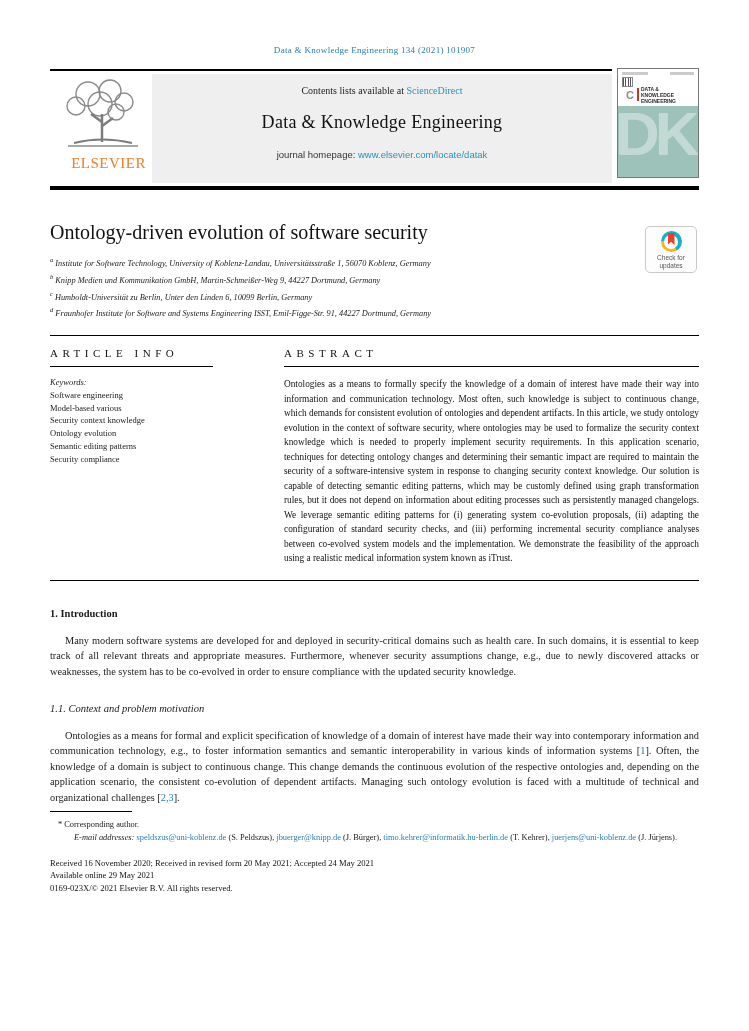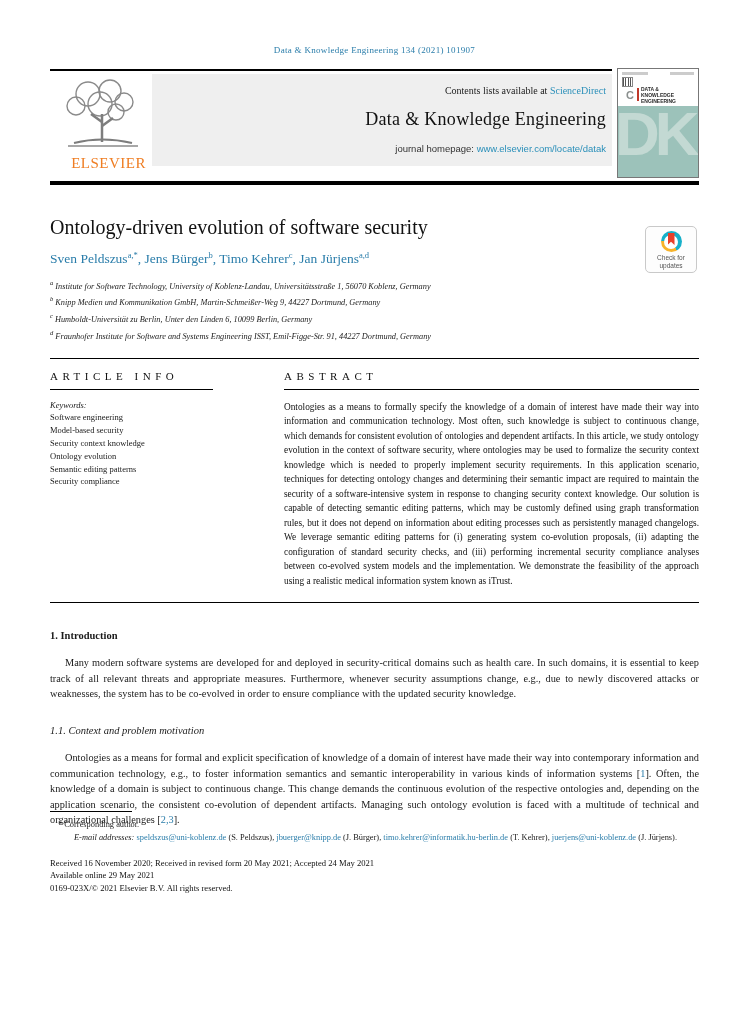--- a/index.html
+++ b/index.html
@@ -8,21 +8,21 @@
   .content { padding:0 50px; }
 
   
   .citation { padding-top:45px; text-align:center; font-size:9px; color:#2a7daa; letter-spacing:.3px; }
 
   
   .header-row { margin-top:14px; display:flex; align-items:flex-start; }
   .header-main { width:562px; border-top:2px solid #000; display:flex; padding-top:3px; }
   .logo-col { width:102px; padding:2px 6px 0 0; text-align:right; }
   .elsevier-word { font-family:"Liberation Serif", serif; color:#ef7d22; font-size:15px; letter-spacing:.5px; margin-top:1px; }
-  .gray-box { flex:1; background:#efefef; height:92px; display:flex; flex-direction:column; justify-content:space-between; text-align:right; padding:11px 6px 12px 6px; }
+  .gray-box { flex:1; background:#efefef; height:109px; display:flex; flex-direction:column; justify-content:space-between; text-align:center; padding:11px 6px 23px 6px; }
   .contents-line { font-size:10px; color:#222; }
   .contents-line a { color:#2a8fb9; text-decoration:none; }
   .journal-title { font-size:18px; color:#111; letter-spacing:.3px; }
   .homepage-line { font-family:"Liberation Sans", sans-serif; font-size:9.5px; color:#333; }
   .homepage-line a { color:#2a8fb9; text-decoration:none; }
 
   .cover { width:82px; height:110px; border:1px solid #777; margin-left:5px; margin-top:-1px; background:#fff; overflow:hidden; position:relative; }
   .cover-top { height:37px; background:#fff; position:relative; }
   .cover-tinybar { position:absolute; top:3px; left:4px; right:4px; height:3px;
       background:linear-gradient(to right, #aaa 0 26px, transparent 26px 48px, #aaa 48px 100%); opacity:.6; }
@@ -125,37 +125,34 @@
         <div class="cover-body">
           <div class="cover-dke">DKE</div>
         </div>
       </div>
     </div>
 
     <div class="thick-rule"></div>
 
     <h1 class="title">Ontology-driven evolution of software security</h1>
 
-    <div class="authors">
-      <span><span>Sven Peldszus</span><sup>a,*</sup></span><span>, </span><span><span>Jens Bürger</span><sup>b</sup></span><span>, </span><span><span>Timo Kehrer</span><sup>c</sup></span><span>, </span><span><span>Jan Jürjens</span><sup>a,d</sup></span>
-    </div>
 
     <div class="affils">
       <div class="affil"><sup>a</sup> <span>Institute for Software Technology, University of Koblenz-Landau, Universitätsstraße 1, 56070 Koblenz, Germany</span></div>
       <div class="affil"><sup>b</sup> <span>Knipp Medien und Kommunikation GmbH, Martin-Schmeißer-Weg 9, 44227 Dortmund, Germany</span></div>
       <div class="affil"><sup>c</sup> <span>Humboldt-Universität zu Berlin, Unter den Linden 6, 10099 Berlin, Germany</span></div>
       <div class="affil"><sup>d</sup> <span>Fraunhofer Institute for Software and Systems Engineering ISST, Emil-Figge-Str. 91, 44227 Dortmund, Germany</span></div>
     </div>
 
     <div class="info-abstract">
       <div class="info-col">
         <div class="col-heading">ARTICLE INFO</div>
         <div class="kw-label">Keywords:</div>
         <div class="kw-item">Software engineering</div>
-        <div class="kw-item">Model-based security</div>
+        <div class="kw-item">Model-based various</div>
         <div class="kw-item">Security context knowledge</div>
         <div class="kw-item">Ontology evolution</div>
         <div class="kw-item">Semantic editing patterns</div>
         <div class="kw-item">Security compliance</div>
       </div>
       <div class="abs-col">
         <div class="col-heading">ABSTRACT</div>
         <p class="abstract-text">Ontologies as a means to formally specify the knowledge of a domain of interest have made their way into information and communication technology. Most often, such knowledge is subject to continuous change, which demands for consistent evolution of ontologies and dependent artifacts. In this article, we study ontology evolution in the context of software security, where ontologies may be used to formalize the security context knowledge which is needed to properly implement security requirements. In this application scenario, techniques for detecting ontology changes and determining their semantic impact are required to maintain the security of a software-intensive system in response to changing security context knowledge. Our solution is capable of detecting semantic editing patterns, which may be customly defined using graph transformation rules, but it does not depend on information about editing processes such as persistently managed changelogs. We leverage semantic editing patterns for (i) generating system co-evolution proposals, (ii) adapting the configuration of standard security checks, and (iii) performing incremental security compliance analyses between co-evolved system models and the implementation. We demonstrate the feasibility of the approach using a realistic medical information system known as iTrust.</p>
       </div>
     </div>

